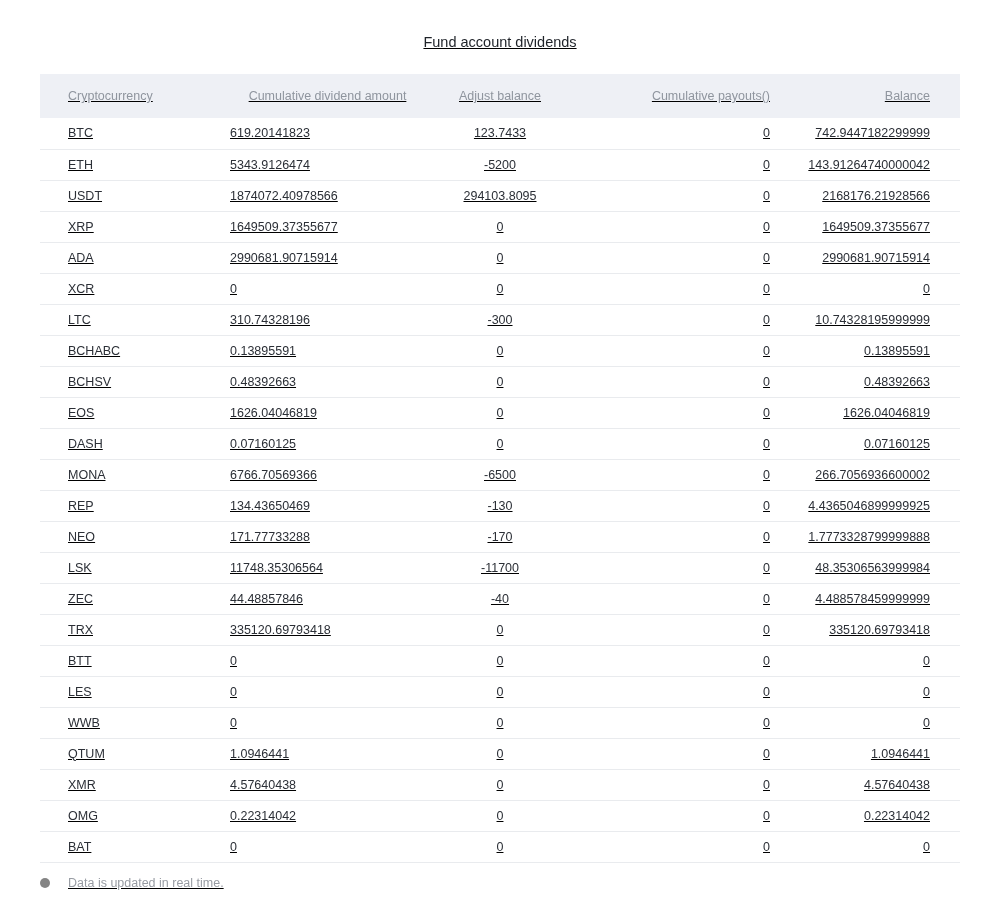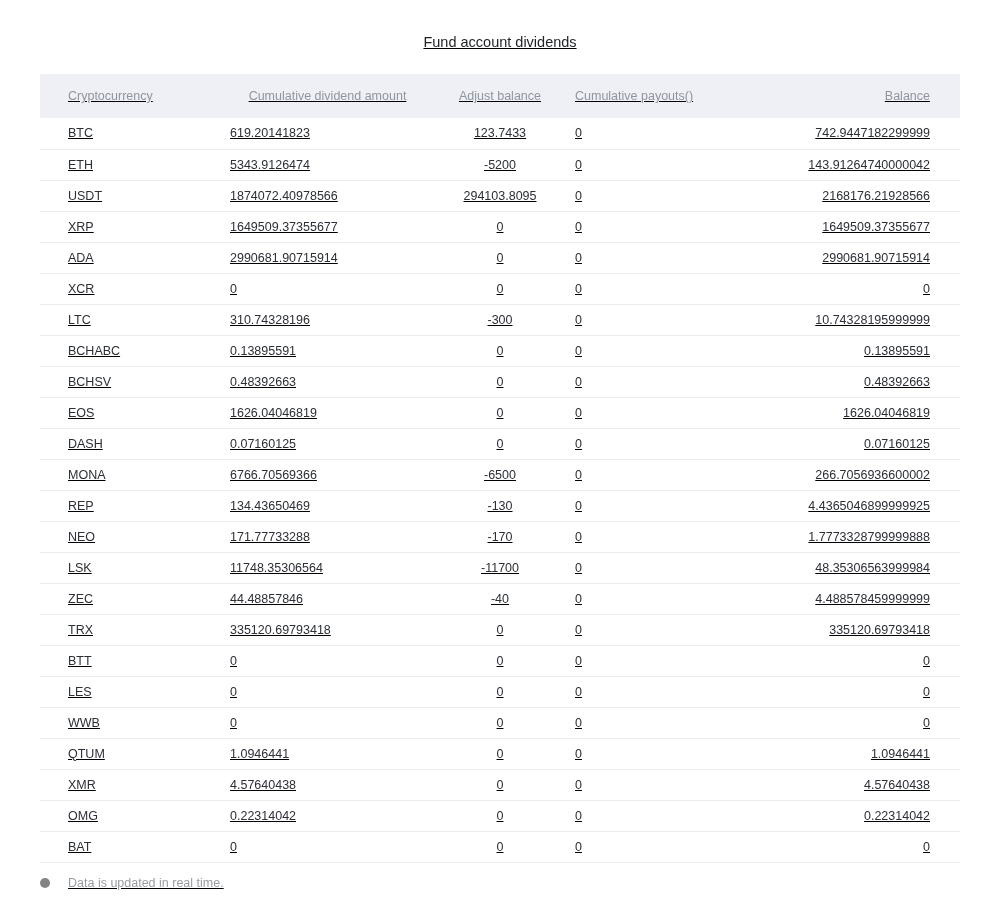--- a/index.html
+++ b/index.html
@@ -58,21 +58,21 @@
     padding: 0;
     color: var(--body-text);
     border-bottom: 1px solid var(--row-border);
     vertical-align: middle;
     white-space: nowrap;
     overflow: hidden;
   }
   th:nth-child(1), td:nth-child(1) { text-align: left; padding-left: 28px; }
   th:nth-child(2), td:nth-child(2) { }
   th:nth-child(3), td:nth-child(3) { text-align: center; margin-top: 40px; }
-  th:nth-child(4), td:nth-child(4) { text-align: left; }
+  th:nth-child(4), td:nth-child(4) { text-align: right; }
   th:nth-child(5), td:nth-child(5) { text-align: right; padding-right: 30px; }
   .footer-note {
     margin-top: 13px;
     display: flex;
     align-items: center;
     gap: 18px;
     font-size: 12.5px;
     line-height: 15px;
     color: var(--footer-text);
   }

